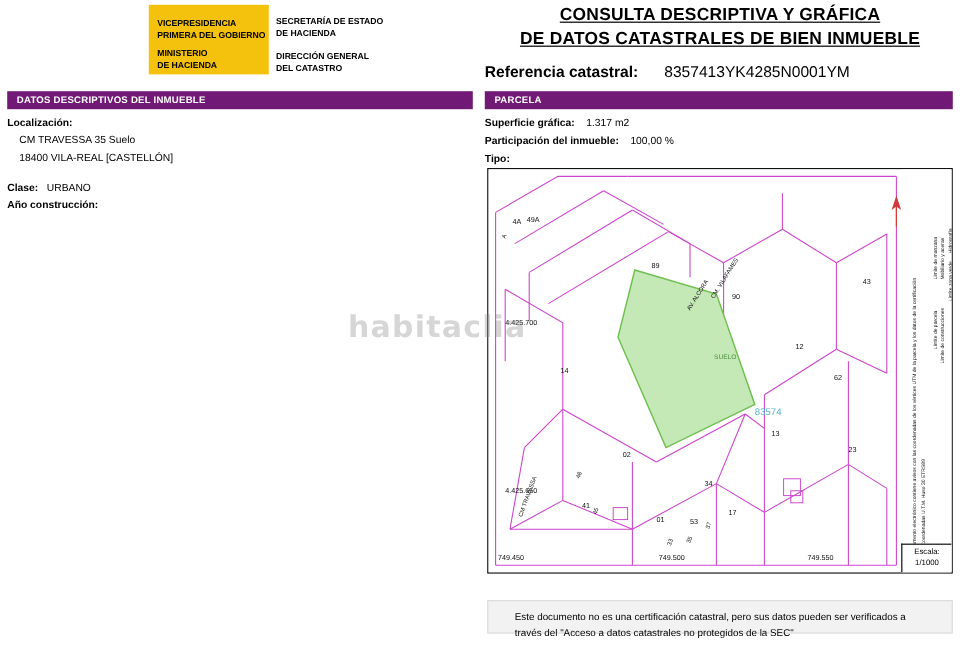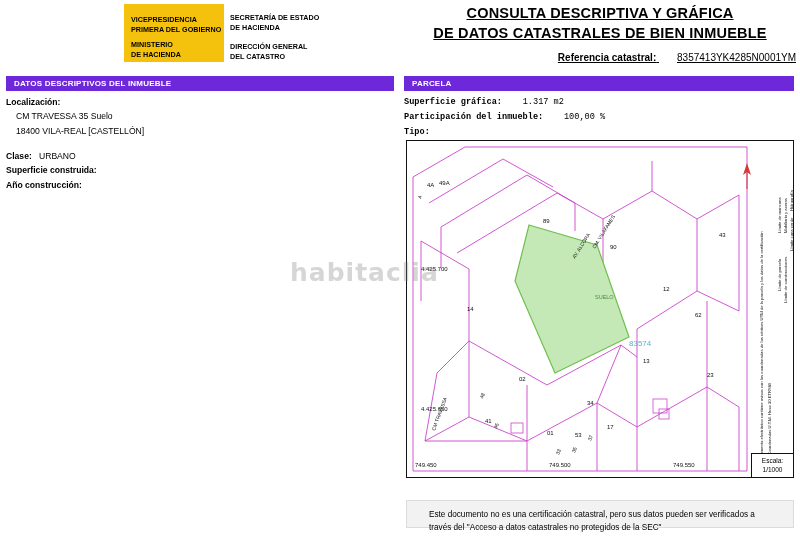--- a/index.html
+++ b/index.html
@@ -48,48 +48,48 @@
   .title {
     position: absolute; left: 404px; top: 4px; width: 392px;
     text-align: center;
     text-decoration: underline;
   }
   .title .t1 {
     font-size: 14.5px; font-weight: bold; letter-spacing: .2px; line-height: 1.35;
   }
   .ref-line {
     position: absolute; left: 404px; top: 52px; width: 392px;
-    text-align: right; font-size: 10px; text-decoration: underline;
+    text-align: left; font-size: 13px;
   }
   .ref-line .lab { font-weight: bold; }
   .ref-line .val { margin-left: 18px; }
 
   
   .bar {
-    position: absolute; height: 15px; background: #6d28d9; color: #fff;
+    position: absolute; height: 15px; background: #701a75; color: #fff;
     font-size: 8px; font-weight: bold; line-height: 15px; padding-left: 8px;
     letter-spacing: .2px;
   }
   #bar-left  { left: 6px;   top: 76px; width: 388px; }
   #bar-right { left: 404px; top: 76px; width: 390px; }
 
   
   .left-panel {
     position: absolute; left: 6px; top: 96px; width: 388px;
     font-size: 8.6px; line-height: 1.55;
   }
   .left-panel .lbl { font-weight: bold; }
   .row { margin-bottom: 1px; }
   .indent { margin-left: 10px; }
   .gap { height: 11px; }
 
   
   .right-panel {
     position: absolute; left: 404px; top: 96px; width: 392px;
-    font-size: 8.6px; line-height: 1.6; font-family: Liberation Mono, monospace;
+    font-size: 8.6px; line-height: 1.6;
   }
   .right-panel .lbl { font-weight: bold; }
 
   
   .map-wrap {
     position: absolute; left: 406px; top: 140px; width: 388px; height: 338px;
     border: 1px solid #111; background: #fff; overflow: hidden;
   }
   .map-svg { position: absolute; left: 0; top: 0; }
   .legend-strip {
@@ -158,25 +158,20 @@
 
 <div class="left-panel">
   <div class="row lbl">Localización:</div>
   <div class="row indent">CM TRAVESSA 35 Suelo</div>
   <div class="row indent">18400 VILA-REAL [CASTELLÓN]</div>
   <div class="gap"></div>
   <div class="row">
     <span class="lbl">Clase:</span>
     <span>&nbsp;</span>
     <span>URBANO</span>
-  </div>
-  <div class="row">
-    <span class="lbl">Superficie construida:</span>
-    <span>&nbsp;</span>
-    <span></span>
   </div>
   <div class="row">
     <span class="lbl">Año construcción:</span>
     <span>&nbsp;</span>
     <span></span>
   </div>
 </div>
 
 <div class="right-panel">
   <div class="row">

